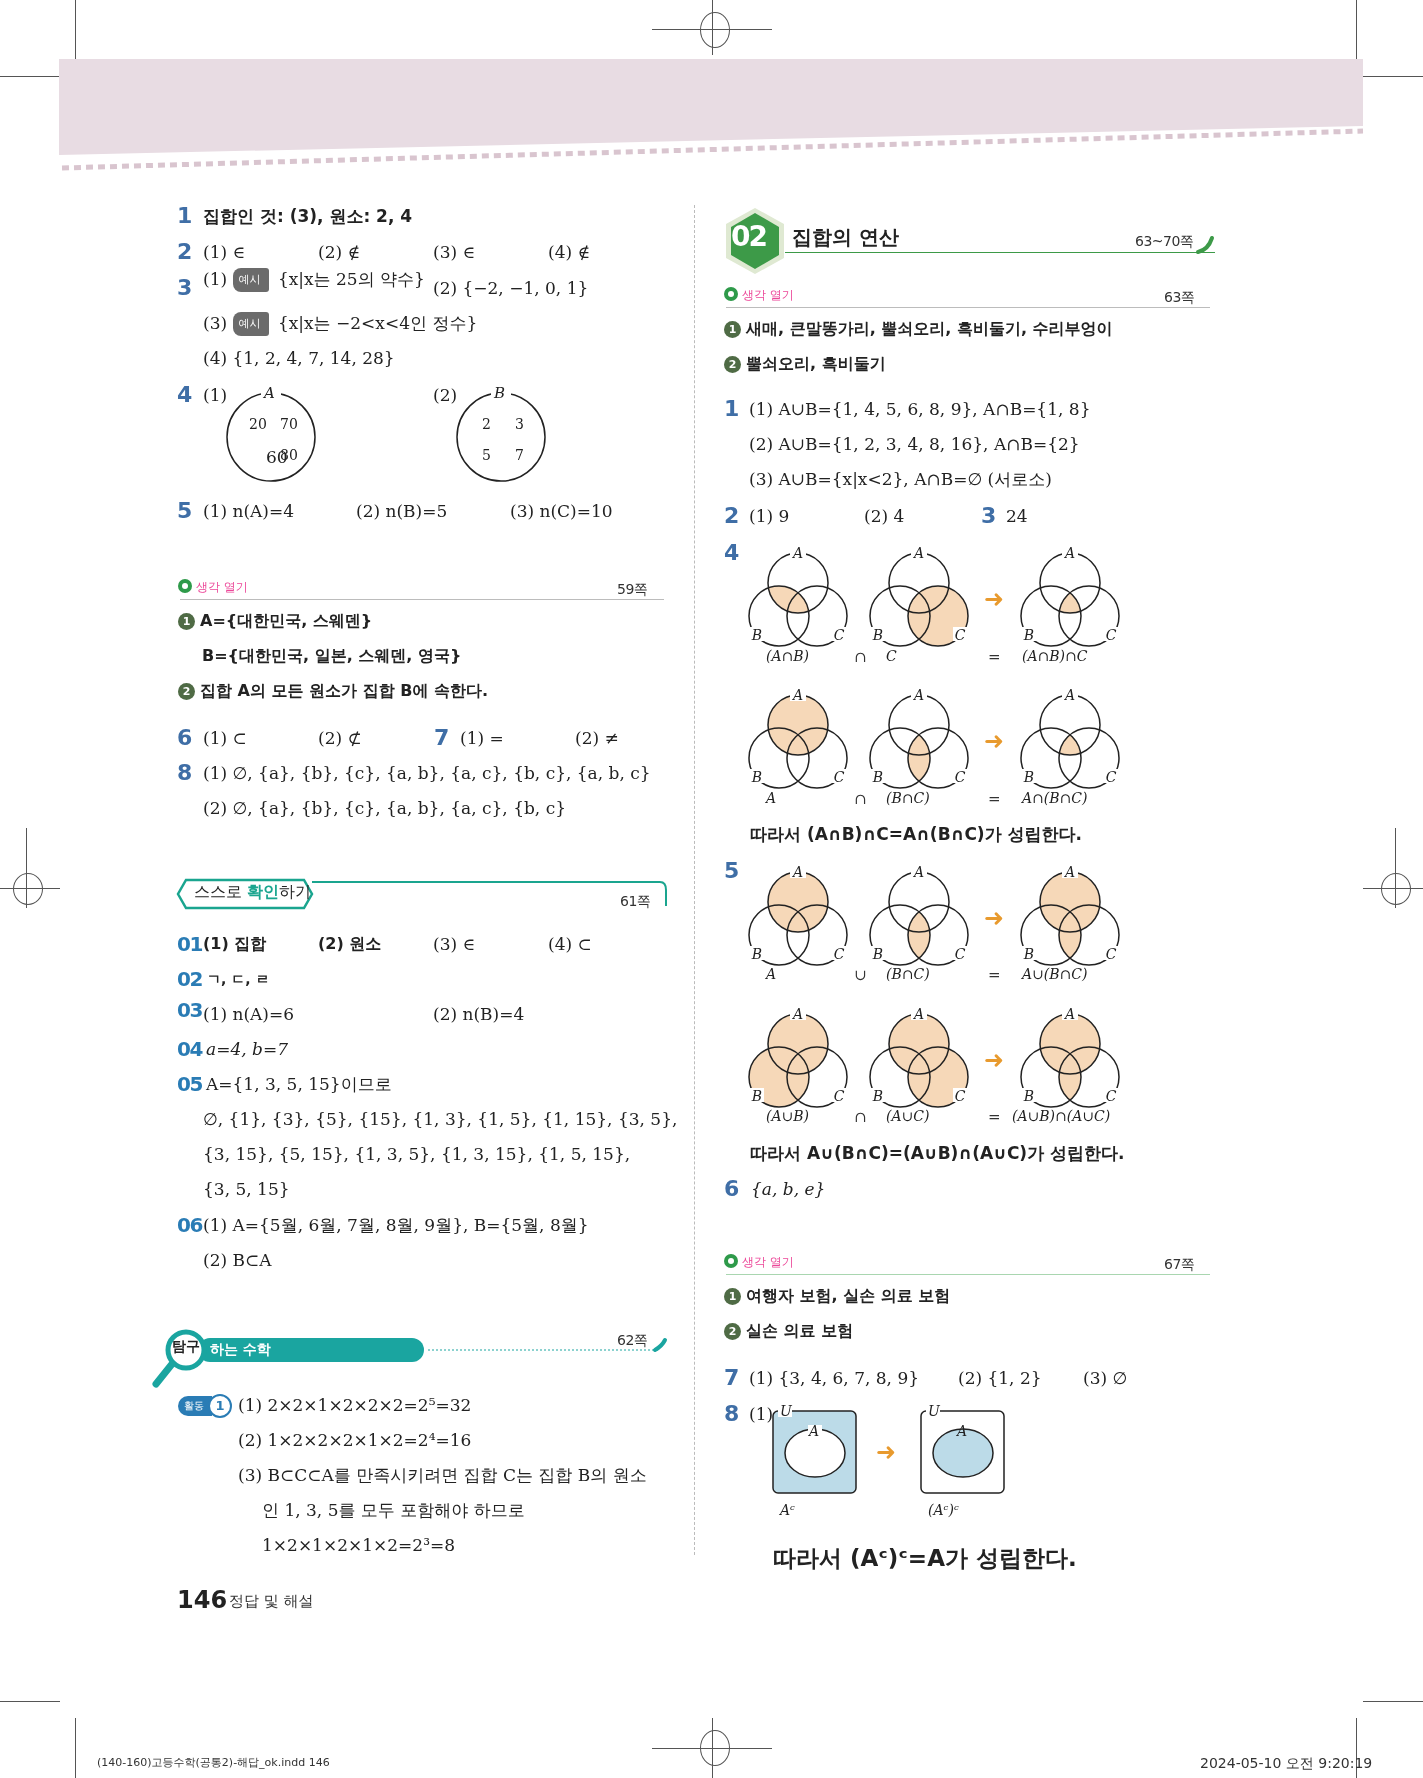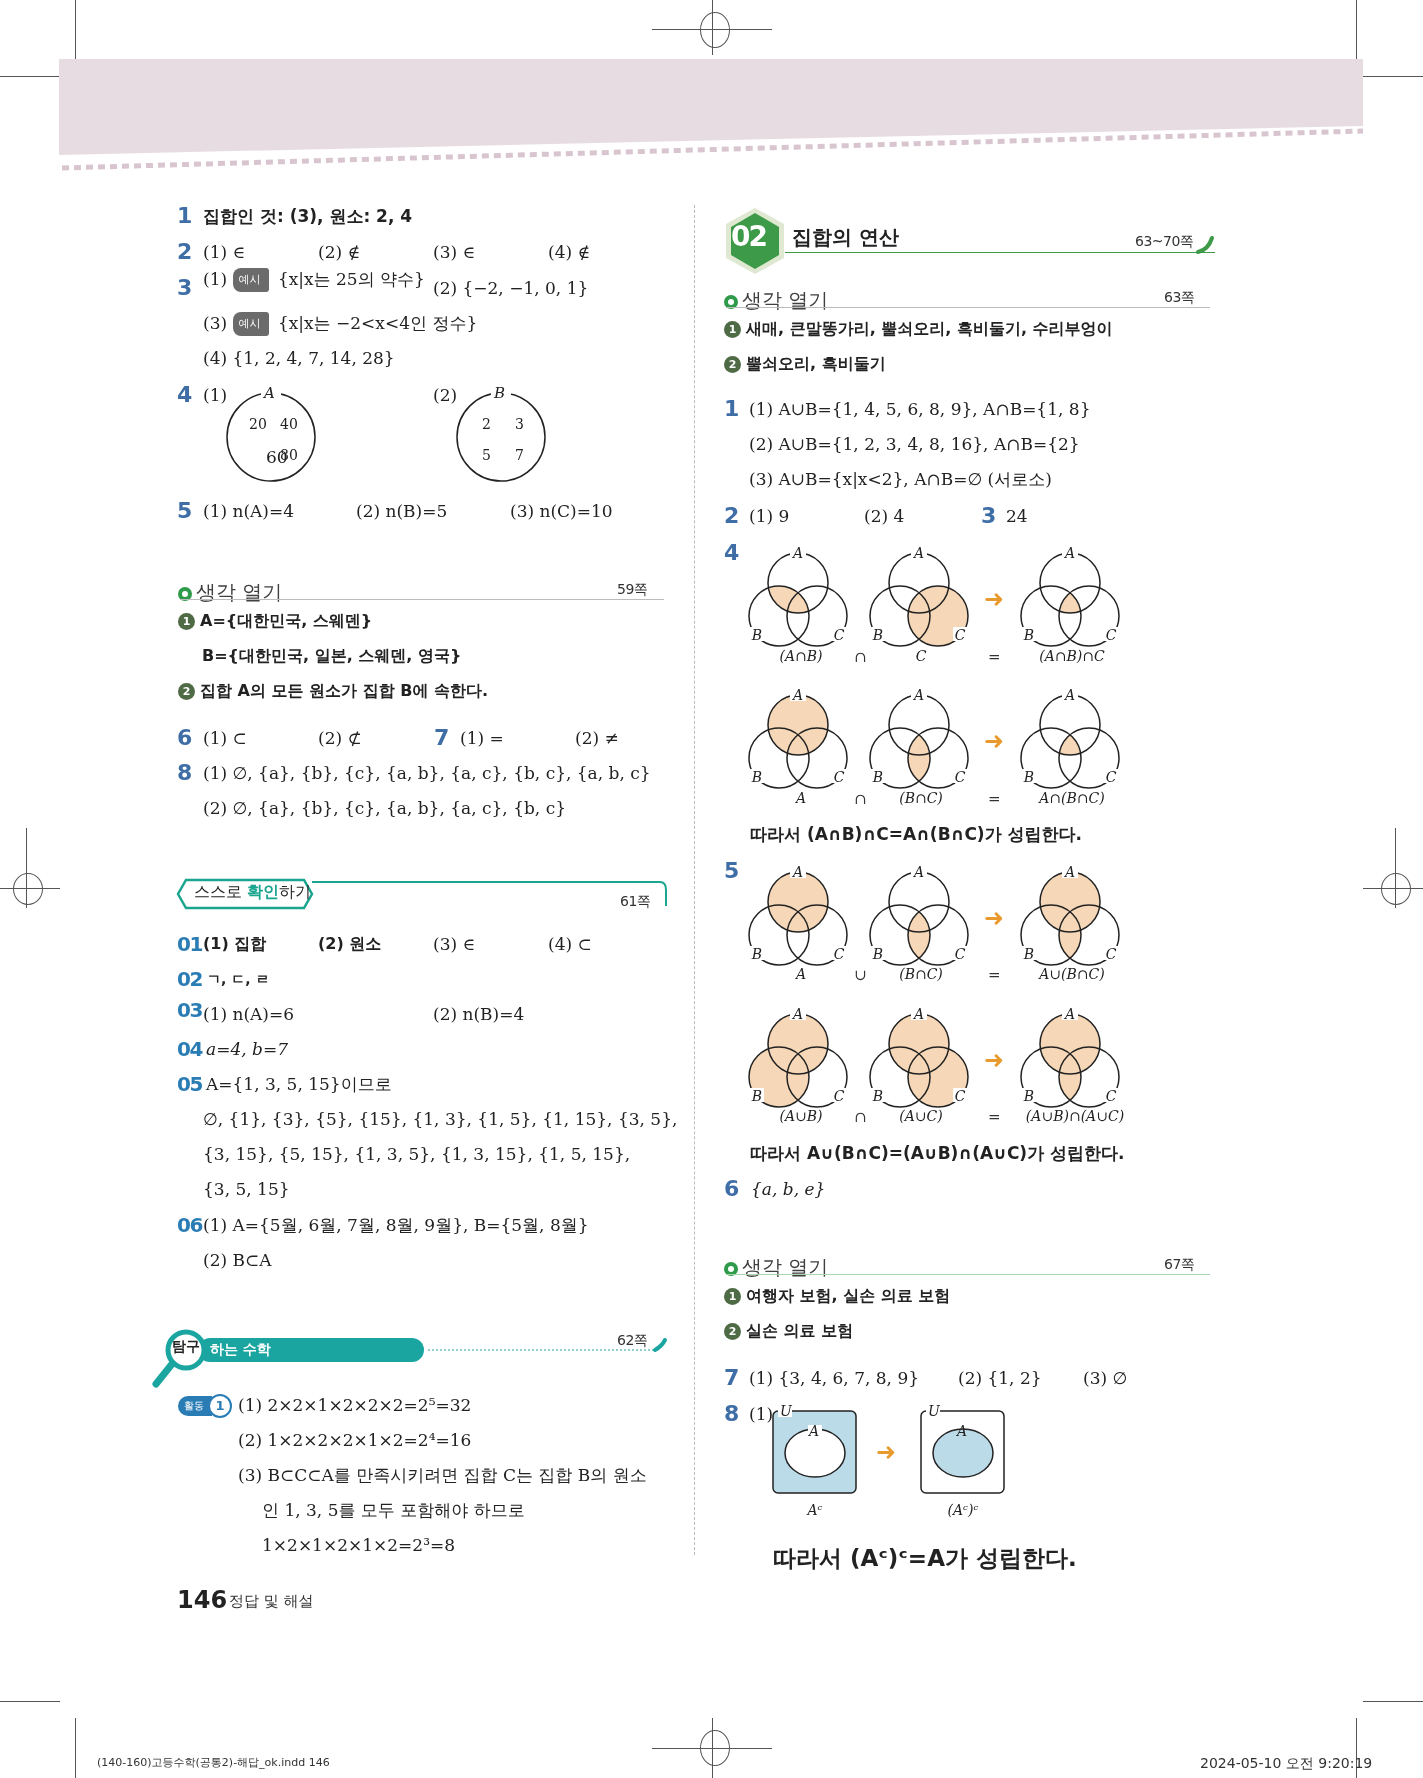--- a/index.html
+++ b/index.html
@@ -8,27 +8,27 @@
   .abs { position:absolute; }
   .sans { font-family:"DejaVu Sans", sans-serif; }
   .serif { font-family:"DejaVu Serif", serif; }
   .num { font-family:"DejaVu Sans", sans-serif; font-weight:bold; color:#3f6ea6; font-size:22px; position:absolute; letter-spacing:-1px; }
   .num2 { font-family:"DejaVu Sans", sans-serif; font-weight:bold; color:#2a7cb5; font-size:20px; position:absolute; letter-spacing:-1.5px; }
   .line { position:absolute; font-size:17px; white-space:nowrap; line-height:22px; }
   .it { font-style:italic; }
   .ko { font-family:"DejaVu Sans", sans-serif; font-size:16px;font-weight:bold; }
   .tag { display:inline-block; background:#6b6b6b; color:#fff; font-family:"DejaVu Sans",sans-serif; font-size:11px; padding:1px 8px 1px 6px; border-radius:8px 3px 3px 8px; vertical-align:2px; margin-right:4px; }
   .crop { position:absolute; background:#555; }
-  .sec-title { position:absolute; font-family:"DejaVu Sans",sans-serif; font-size:20px; color:#404040; }
+  .sec-title { position:absolute; font-family:"DejaVu Sans",sans-serif; font-size:12px; color:#ec4899; }
   .page-ref { position:absolute; font-family:"DejaVu Sans",sans-serif; font-size:14px; color:#333; letter-spacing:-0.5px; }
   .dot-green { display:inline-block; width:14px; height:14px; border-radius:50%; background:#2e9a4a; position:relative; vertical-align:-2px; margin-right:4px; }
   .dot-green::after { content:""; position:absolute; left:4px; top:4px; width:6px; height:6px; border-radius:50%; background:#fff; }
   .circ-num { display:inline-block; width:17px; height:17px; border-radius:50%; background:#4f6b45; color:#fff; font-family:"DejaVu Sans",sans-serif; font-size:11px; text-align:center; line-height:17px; margin-right:5px; vertical-align:1px; }
   .rule { position:absolute; height:0; border-top:1px solid #8fbf94; }
-  .vcap { position:absolute; font-family:"DejaVu Serif",serif; font-style:italic; font-size:14px; white-space:nowrap; text-align:center; }
+  .vcap { position:absolute; font-family:"DejaVu Serif",serif; font-style:italic; font-size:14px; white-space:nowrap; }
   .op { position:absolute; font-size:15px; color:#333; }
   .arrow { position:absolute; color:#e89a2e; font-size:24px; font-weight:bold; font-family:"DejaVu Sans",sans-serif; }
   svg { position:absolute; overflow:visible; }
 </style>
 </head>
 <body>
 
 <div class="crop" style="left:75px;top:0;width:1px;height:60px"></div>
 <div class="crop" style="left:1356px;top:0;width:1px;height:60px"></div>
 <div class="crop" style="left:0;top:76px;width:60px;height:1px"></div>
@@ -81,21 +81,21 @@
 <div class="line" style="left:203px;top:347px">(4) {1, 2, 4, 7, 14, 28}</div>
 
 <div class="num" style="left:177px;top:382px">4</div>
 <div class="line" style="left:203px;top:384px">(1)</div>
 <svg style="left:225px;top:385px" width="95" height="100">
   <circle cx="46" cy="52" r="44" fill="none" stroke="#222" stroke-width="1.5"></circle>
   <rect x="36" y="2" width="20" height="14" fill="#fff"></rect>
 </svg>
 <div class="abs serif it" style="left:264px;top:384px;font-size:15px">A</div>
 <div class="abs" style="left:249px;top:416px;font-size:14px">20</div>
-<div class="abs" style="left:280px;top:416px;font-size:14px">40</div>
+<div class="abs" style="left:280px;top:416px;font-size:14px">70</div>
 <div class="abs" style="left:266px;top:447px;font-size:17px">60</div>
 <div class="abs" style="left:280px;top:447px;font-size:14px">80</div>
 
 <div class="line" style="left:433px;top:384px">(2)</div>
 <svg style="left:455px;top:385px" width="95" height="100">
   <circle cx="46" cy="52" r="44" fill="none" stroke="#222" stroke-width="1.5"></circle>
   <rect x="36" y="2" width="20" height="14" fill="#fff"></rect>
 </svg>
 <div class="abs serif it" style="left:494px;top:384px;font-size:15px">B</div>
 <div class="abs" style="left:482px;top:416px;font-size:14px">2</div>

